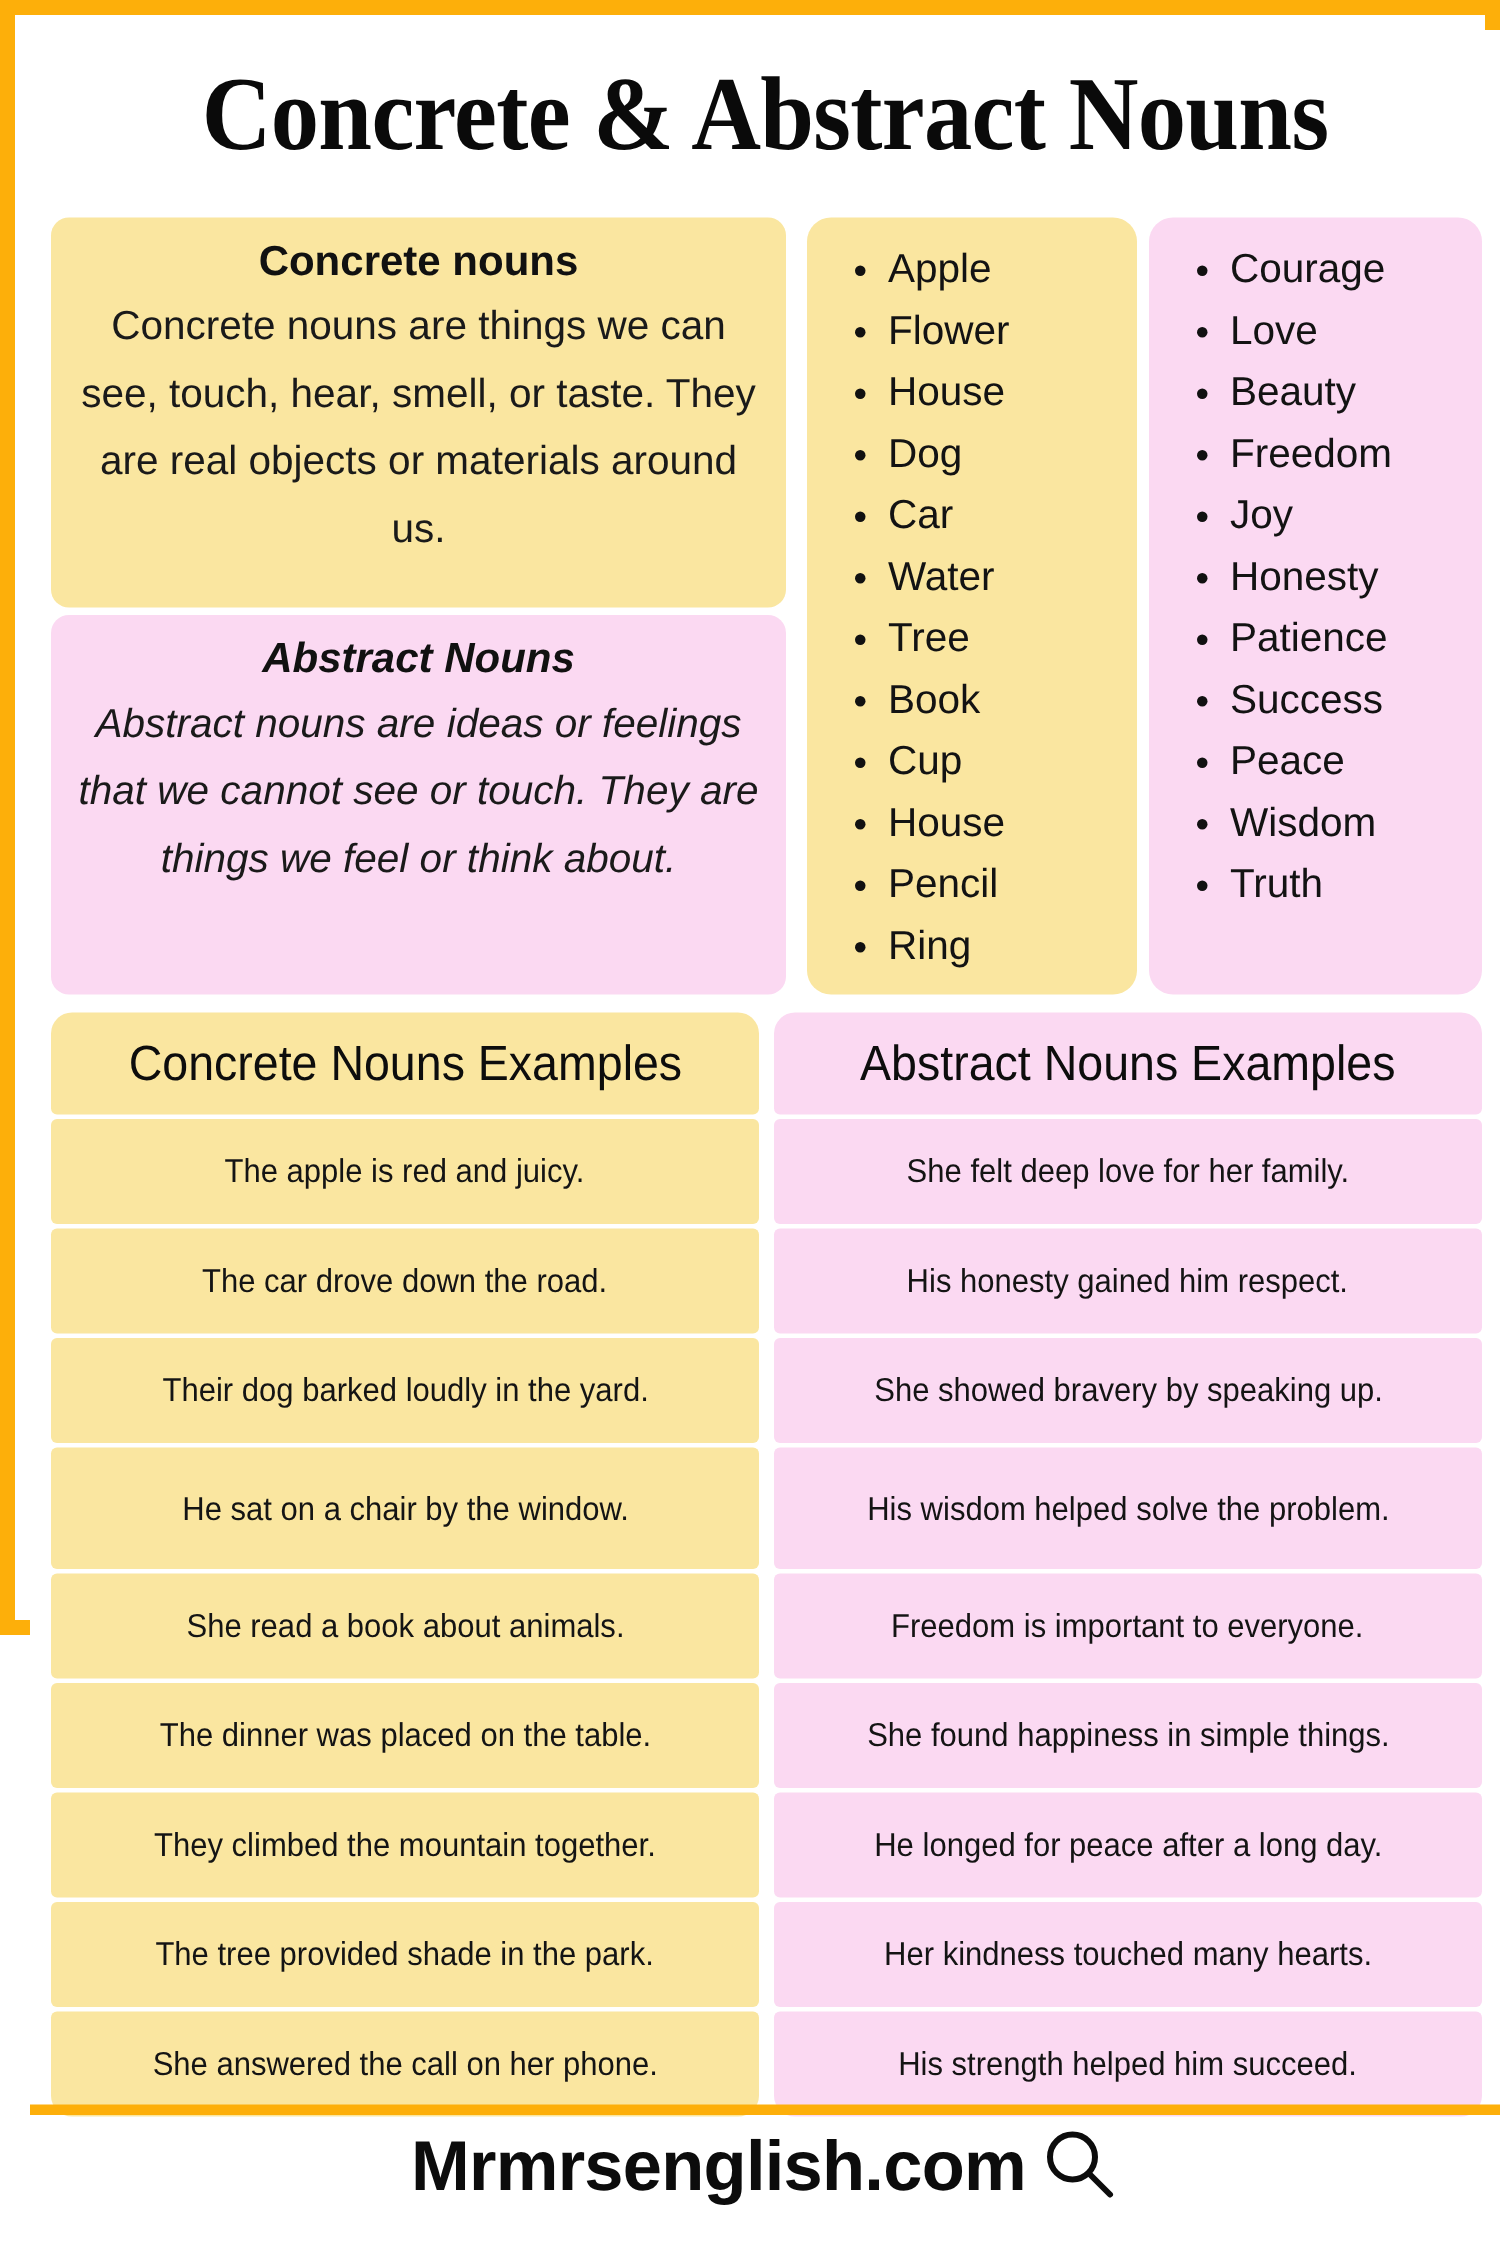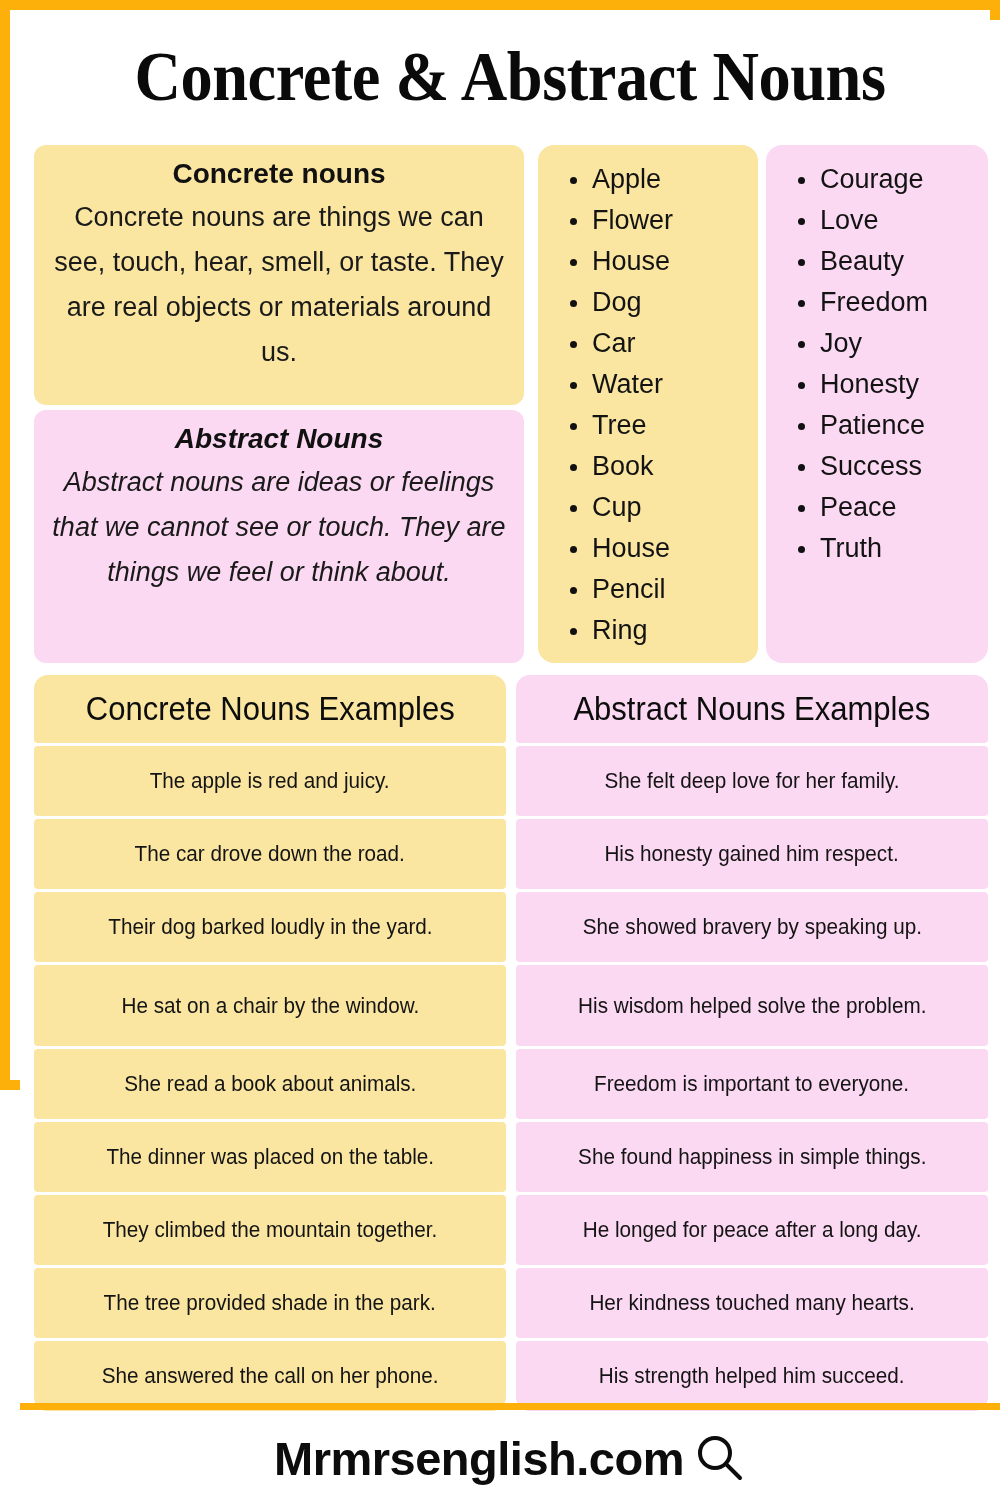--- a/index.html
+++ b/index.html
@@ -114,21 +114,21 @@
     transform-origin:center center;
   }
 
   
   .divider{
     position:absolute;left:0;top:1383px;width:980px;height:7px;
     background:#FDAF0A;
   }
   .footer{
     position:absolute;left:0;top:1396px;width:980px;height:84px;
-    display:flex;align-items:center;justify-content:center;
+    display:flex;align-items:flex-start;justify-content:center;
   }
   .footer-text{
     font-size:47px;font-weight:700;color:#0c0c0c;
     letter-spacing:-0.5px;
   }
   .mag{margin-left:8px;display:block;}
 </style>
 </head>
 <body>
 
@@ -168,20 +168,21 @@
       <ul>
           <li>Courage</li>
           <li>Love</li>
           <li>Beauty</li>
           <li>Freedom</li>
           <li>Joy</li>
           <li>Honesty</li>
           <li>Patience</li>
           <li>Success</li>
           <li>Peace</li>
+          <li>Wisdom</li>
           <li>Truth</li>
         </ul>
     </div>
 
     <div class="tbl">
       <div class="tcol yellow" id="tcol-left">
         <div class="cell hdr">
           <span>Concrete Nouns Examples</span>
         </div>
         <div>

